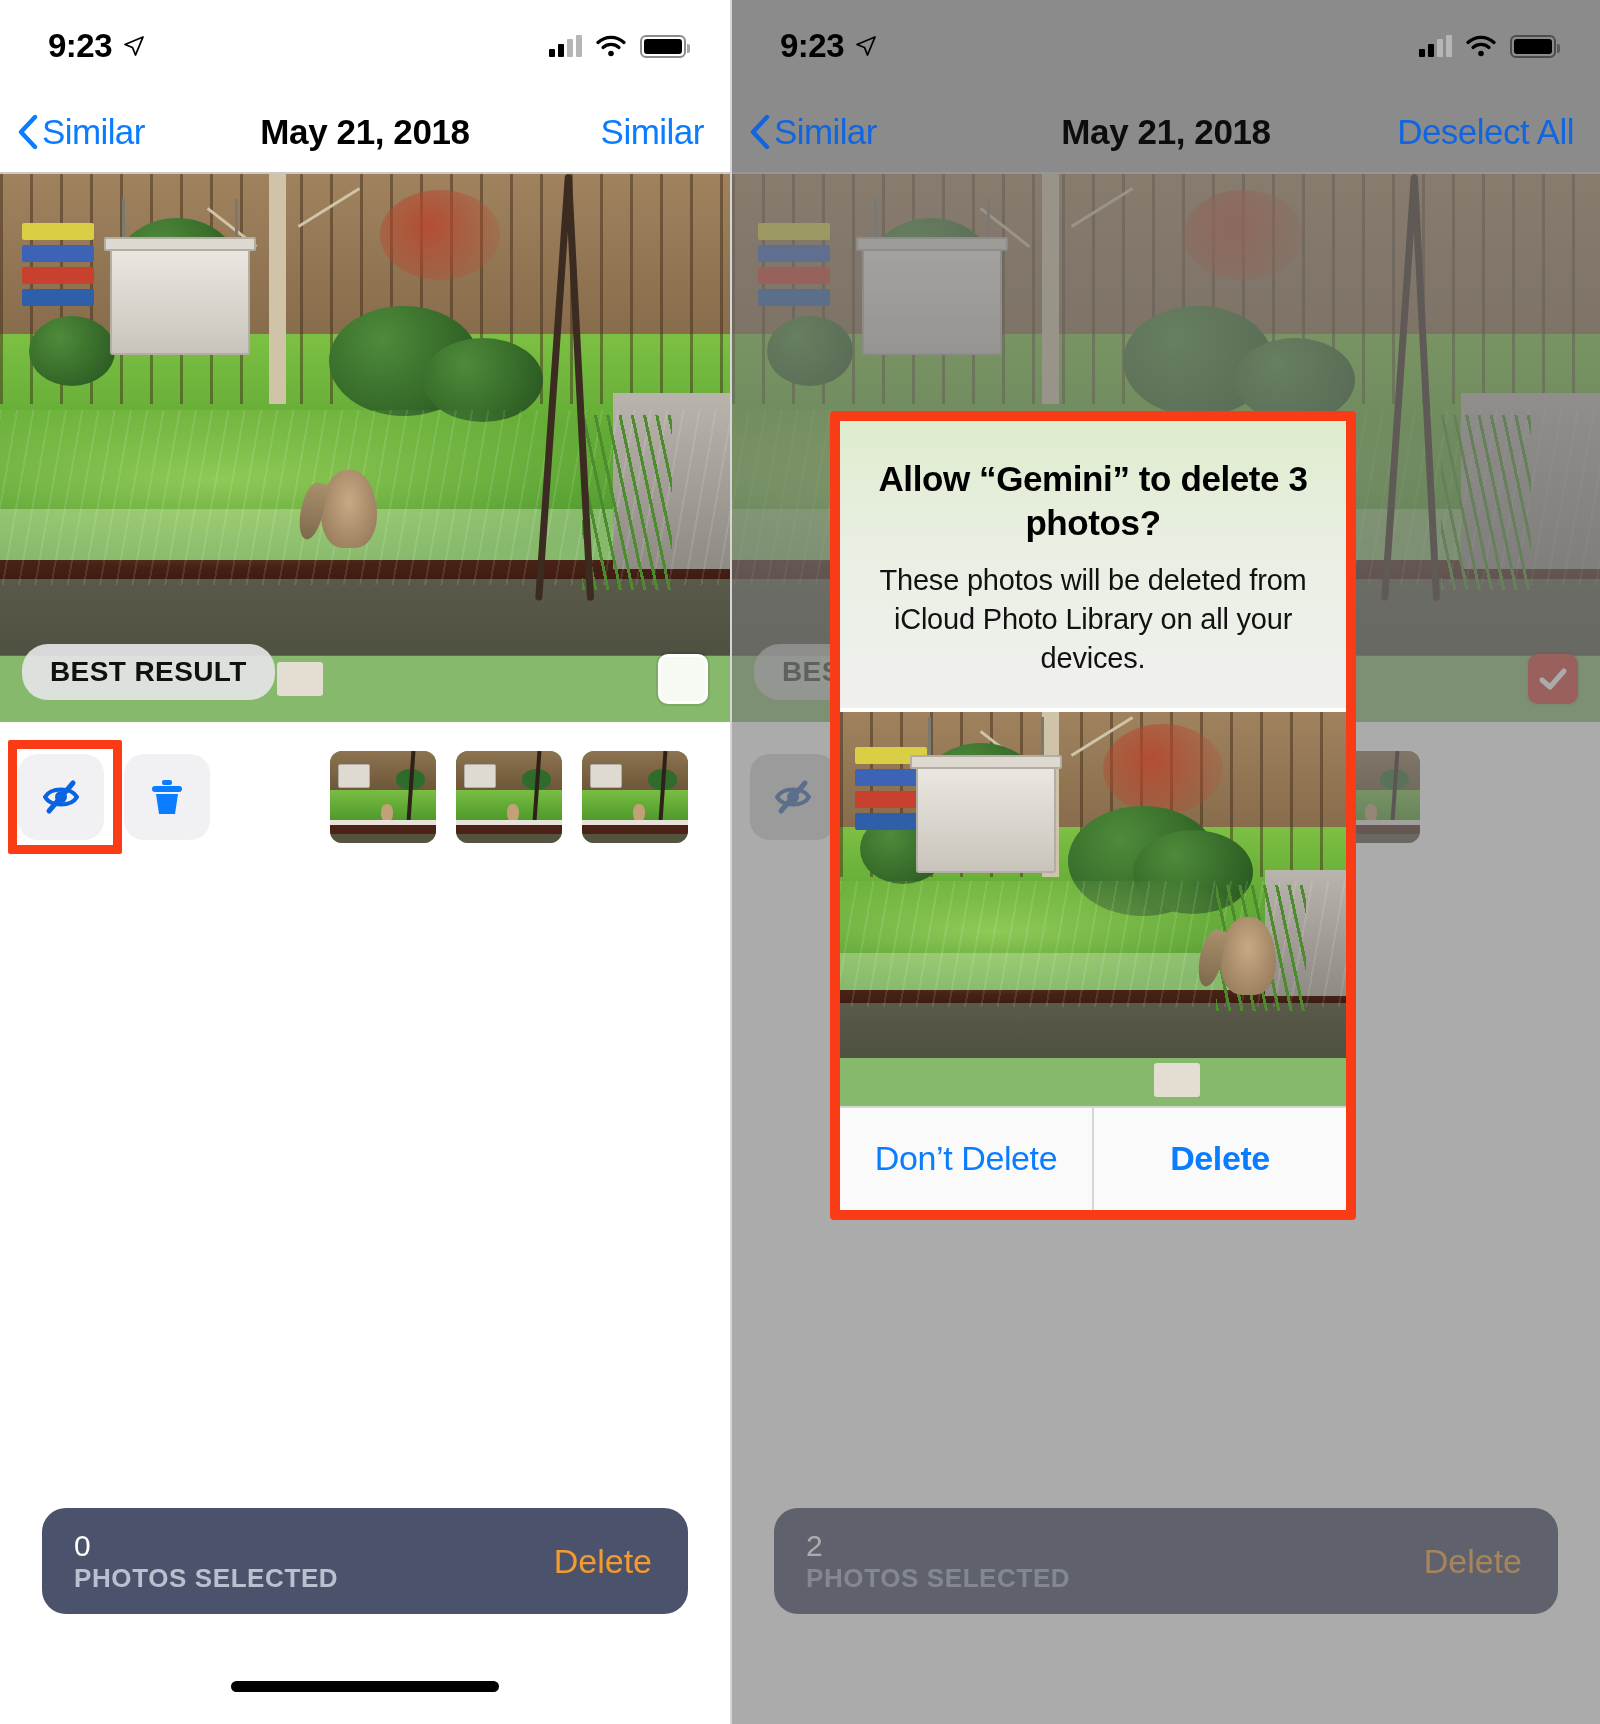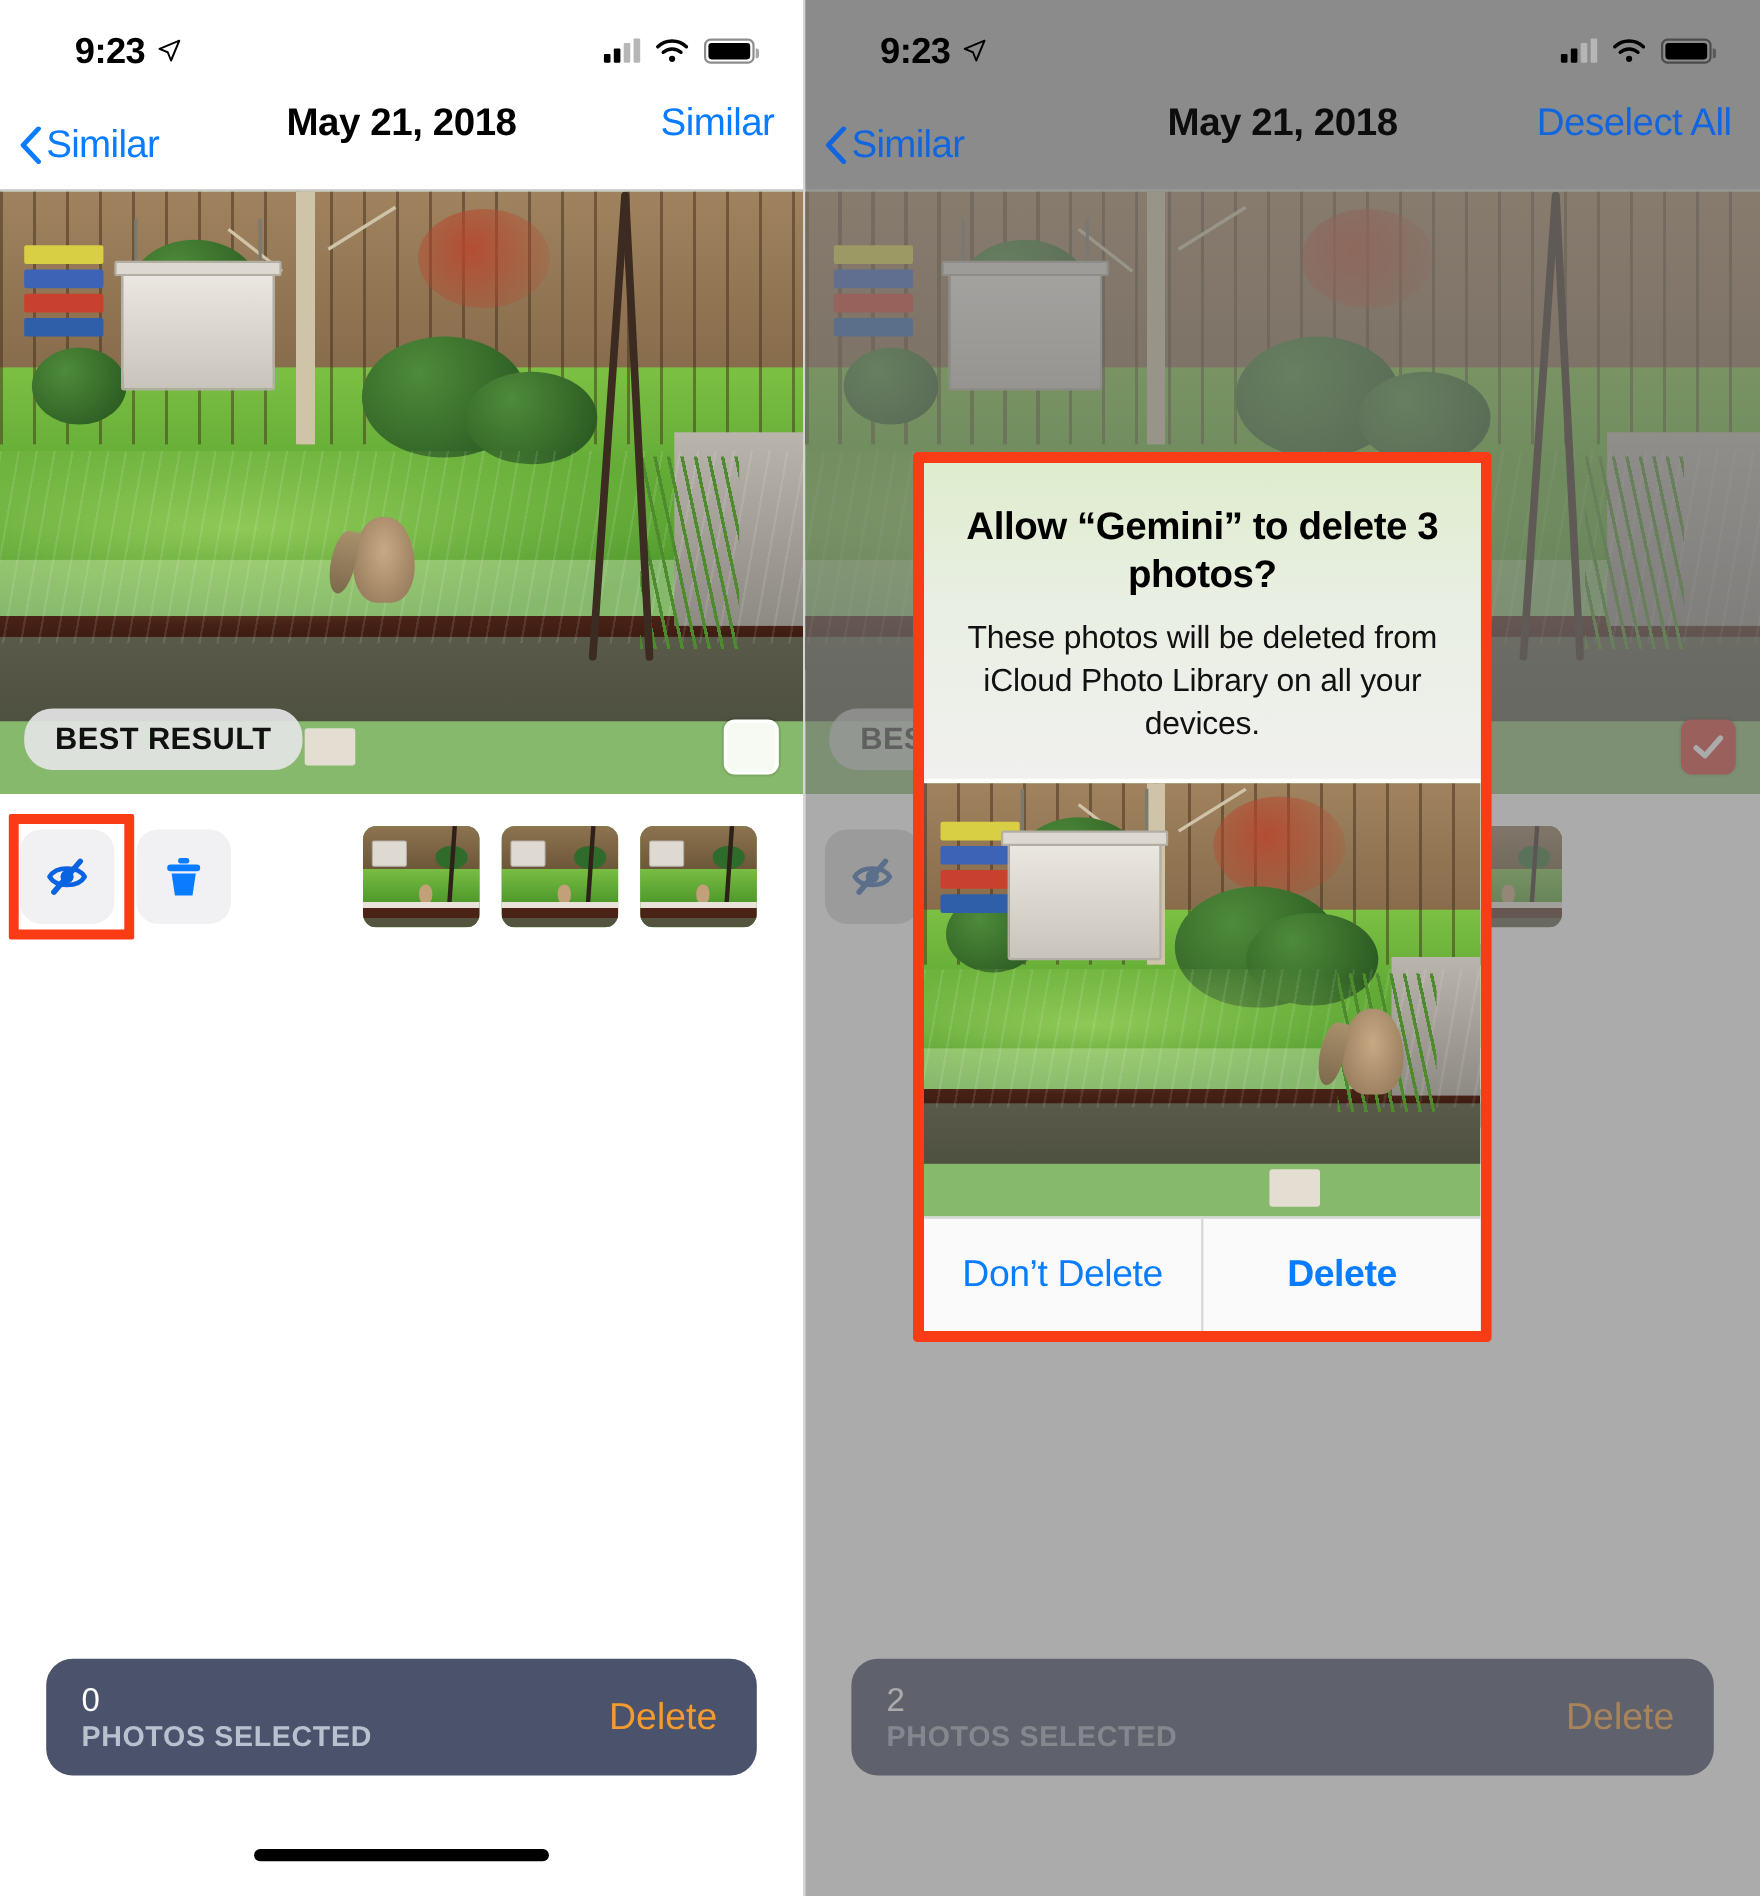--- a/index.html
+++ b/index.html
@@ -16,21 +16,21 @@
   .panel.left  { width: 730px; }
   .panel.right { width: 870px; border-left: 2px solid #d5d5d5; }
 
   
   .statusbar {
     position: relative; height: 92px; width: 100%;
     display: flex; align-items: center; justify-content: space-between;
     padding: 0 44px 0 48px;
   }
   .sb-time { font-size: 33px; font-weight: 700; letter-spacing: -0.5px; color:#000; }
-  .sb-left { display:flex; align-items:center; gap:10px;margin-left:20px; }
+  .sb-left { display:flex; align-items:center; gap:10px; }
   .sb-right { display:flex; align-items:center; gap:14px; }
   .loc-arrow { width: 24px; height: 24px; }
   .sig { display:flex; align-items:flex-end; gap:3px; height:22px; }
   .sig i { display:block; width:6px; background:#000; border-radius:1px; }
   .sig i:nth-child(1){ height:8px; }
   .sig i:nth-child(2){ height:13px; }
   .sig i:nth-child(3){ height:18px; background:#b6b6b6; }
   .sig i:nth-child(4){ height:22px; background:#b6b6b6; }
   .batt {
     width: 46px; height: 23px; border: 2px solid rgba(0,0,0,.45);
@@ -38,21 +38,21 @@
   }
   .batt:after{
     content:""; position:absolute; right:-6px; top:7px; width:3px; height:9px;
     background: rgba(0,0,0,.35); border-radius:0 2px 2px 0;
   }
   .batt > span { display:block; height:100%; width:100%; background:#000; border-radius:3px; }
 
   
   .navbar {
     position: relative; height: 80px; width: 100%;
-    display:flex; justify-content:space-between;
+    display:flex; align-items:center; justify-content:space-between;
     padding: 0 26px 0 18px;
   }
   .nav-back { display:flex; align-items:center; gap:4px; color:#0a7cff; cursor:pointer; }
   .chev { width: 20px; height: 34px; }
   .nav-back-label { font-size: 35px; letter-spacing:-0.6px; }
   .nav-title { font-size: 35px; font-weight: 700; color:#000; letter-spacing:-0.4px;
     position:absolute; left:50%; transform:translateX(-50%); white-space:nowrap; }
   .nav-action { font-size: 35px; color:#0a7cff; letter-spacing:-0.5px; white-space:nowrap; }
 
   .navsep { height:2px; width:100%; background:#c9c9cc; }

